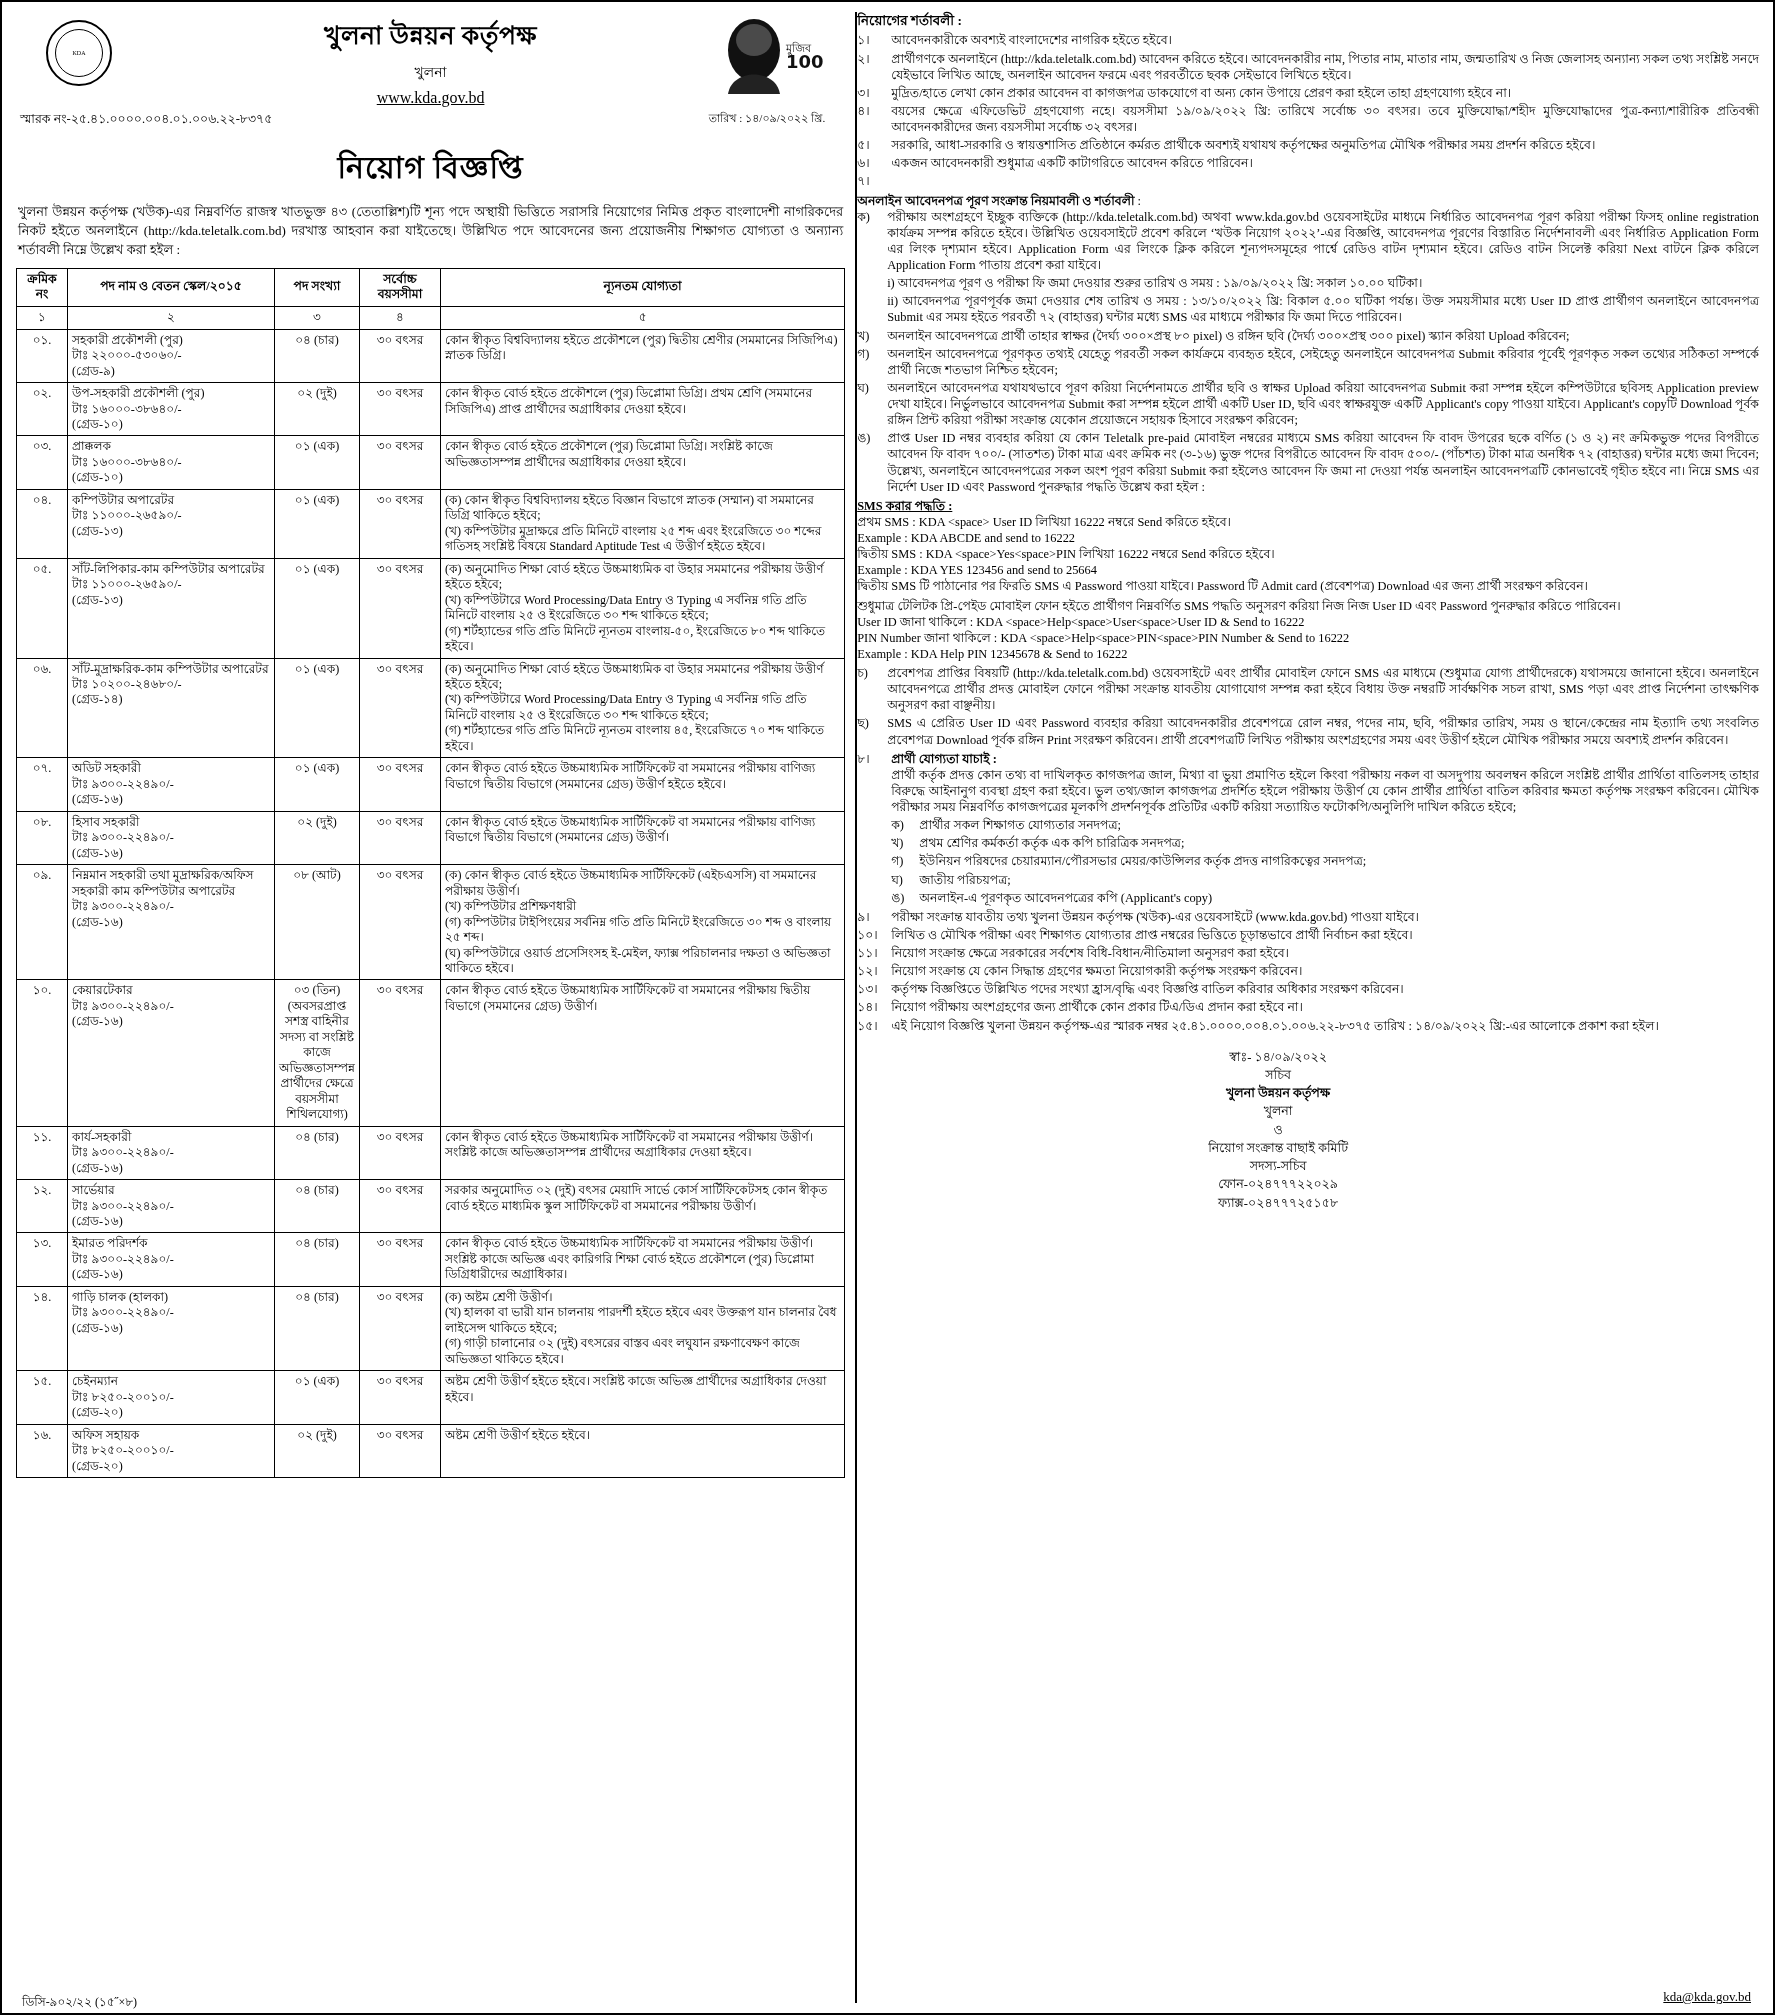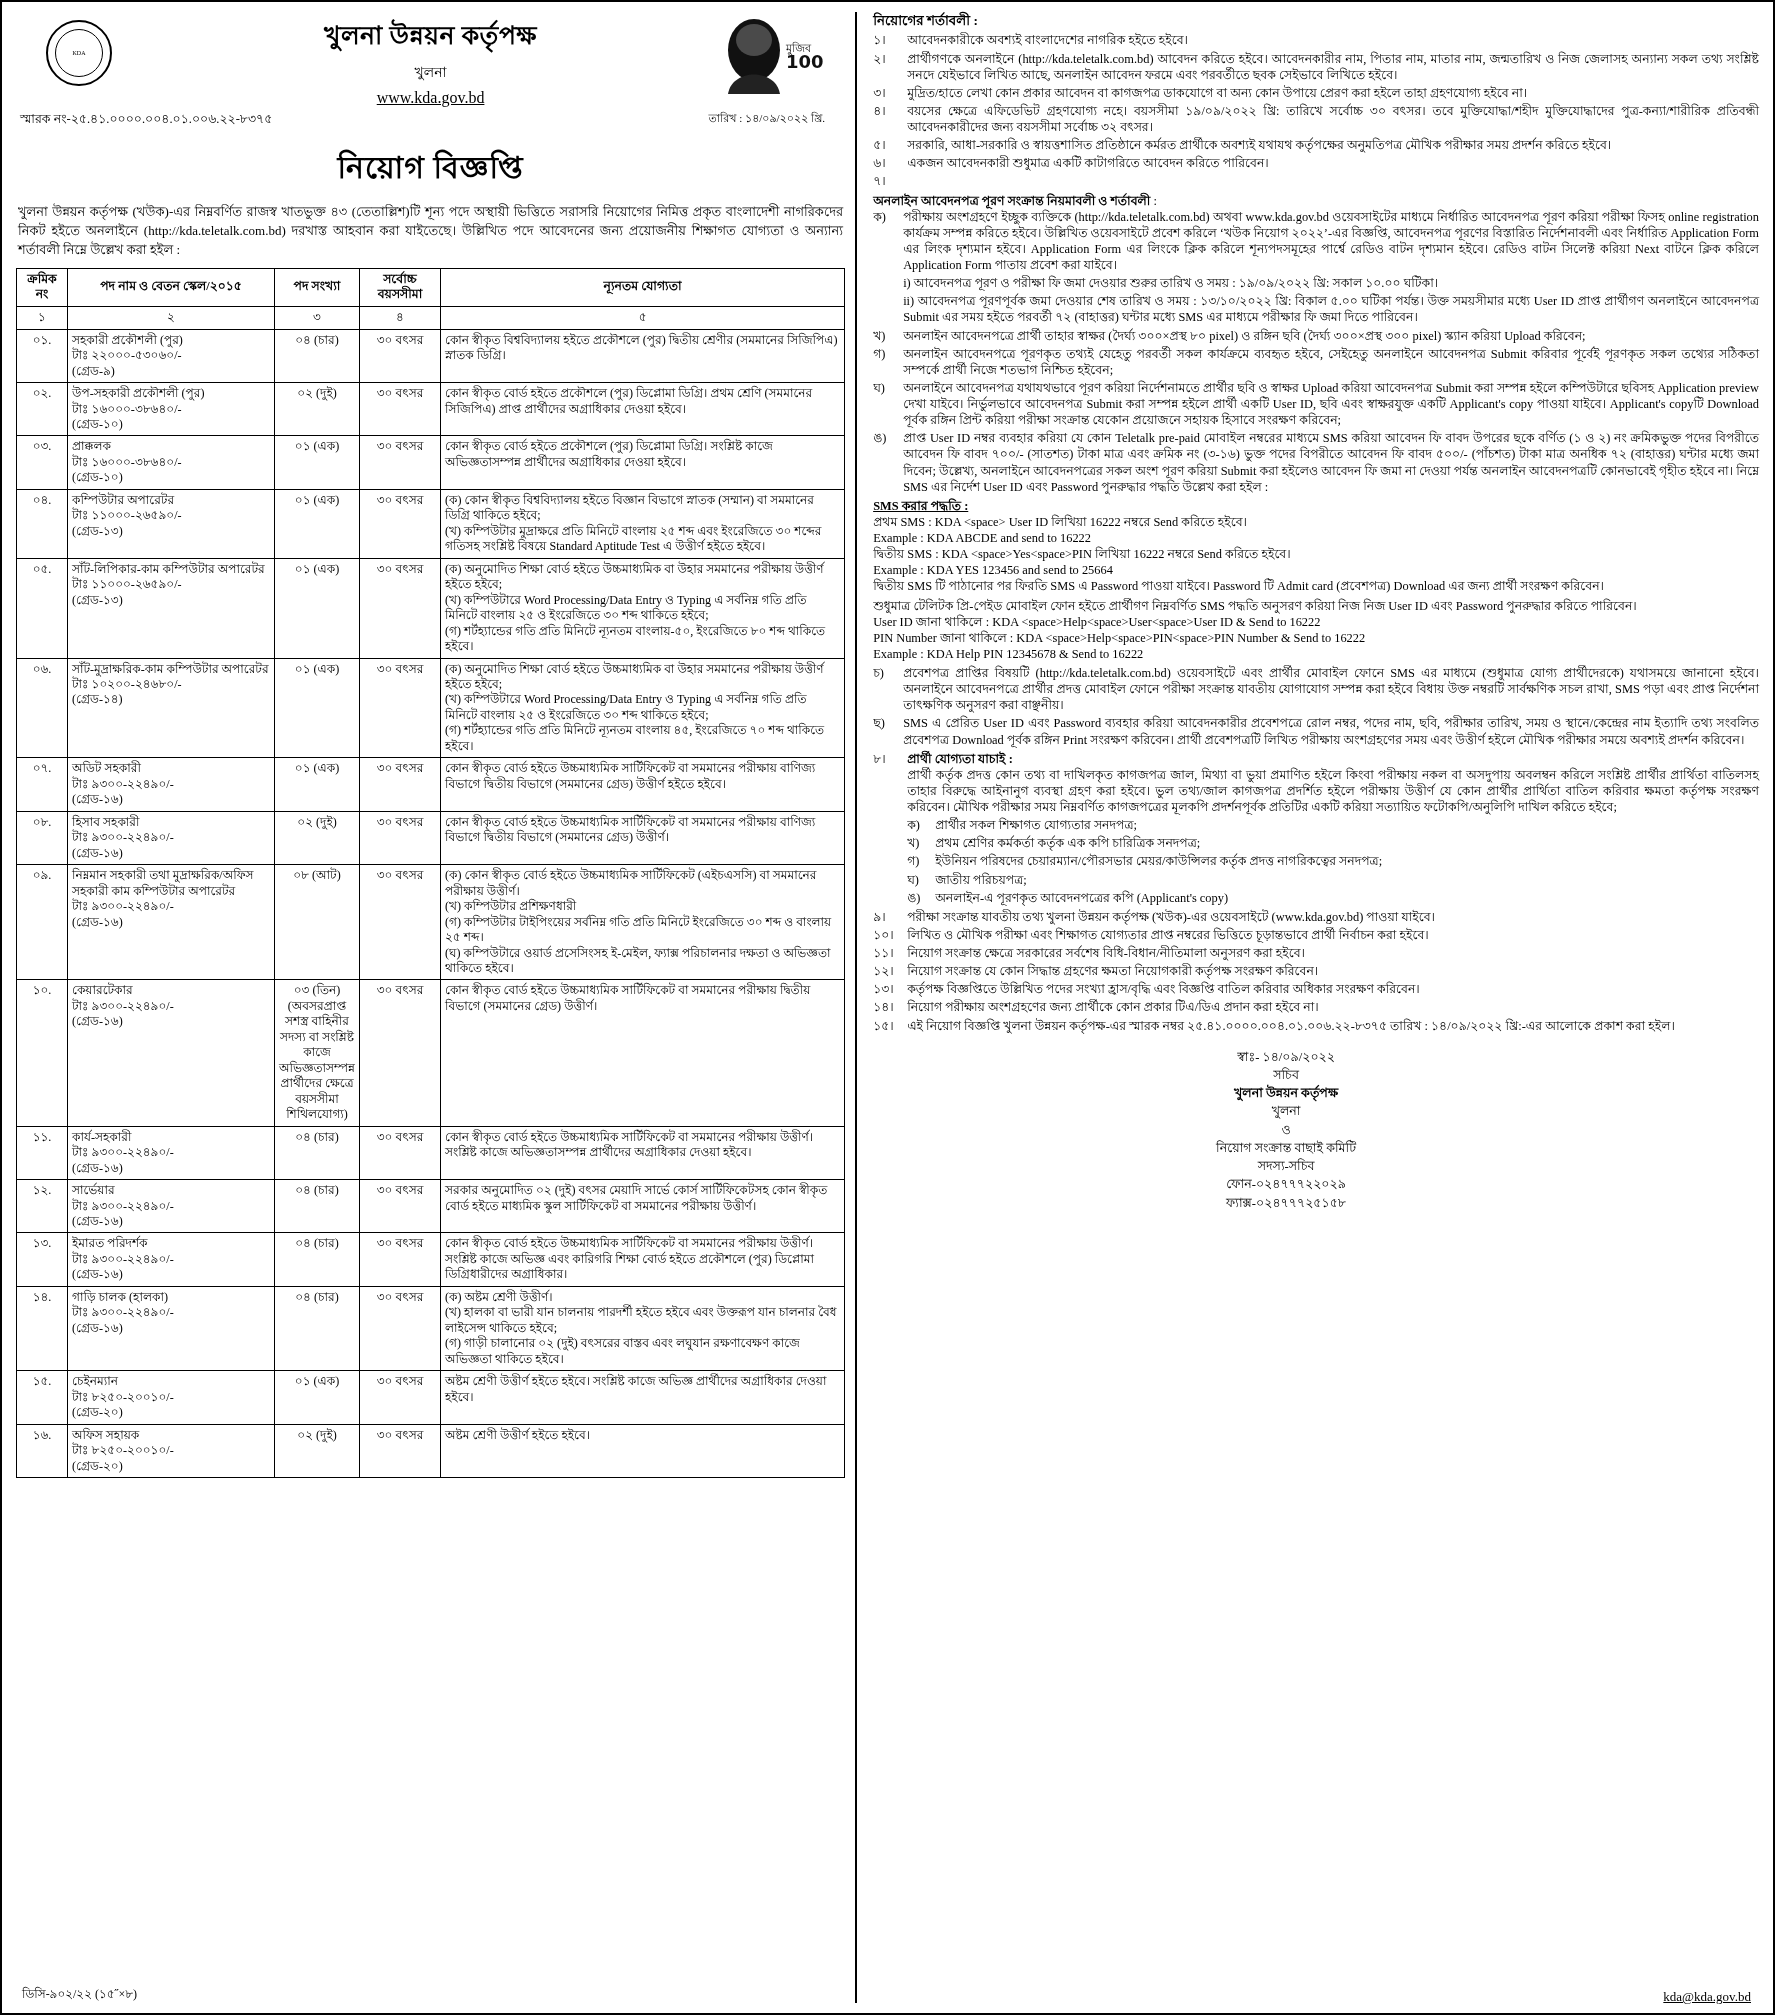--- a/index.html
+++ b/index.html
@@ -21,21 +21,21 @@
   }
   .left-col {
     width:845px;
     box-sizing:border-box;
     padding-right:10px;
     border-right:2px solid #000;
   }
   .right-col {
     width:906px;
     box-sizing:border-box;
-    padding-left:16px;
+    padding-left:0;
     font-size:12.4px;
     line-height:1.30;
     text-align:justify;
   }
 
   
   .hdr { position:relative; height:130px; }
   .logo {
     position:absolute; left:30px; top:8px;
     width:62px; height:62px; border-radius:50%;
@@ -123,21 +123,21 @@
   .bu { font-weight:bold; text-decoration:underline; }
   .sign {
     margin-top:14px;
     text-align:center;
     font-size:12.6px;
     line-height:1.45;
     padding-right:60px;
   }
   .footer-left {
     position:absolute;
-    left:20px; bottom:8px;
+    left:20px; bottom:0;
     font-size:12px;
   }
   .footer-right {
     position:absolute;
     right:22px; bottom:8px;
     font-size:13px;
     text-decoration:underline;
   }
   .indent { margin-left:34px; }
 </style>

